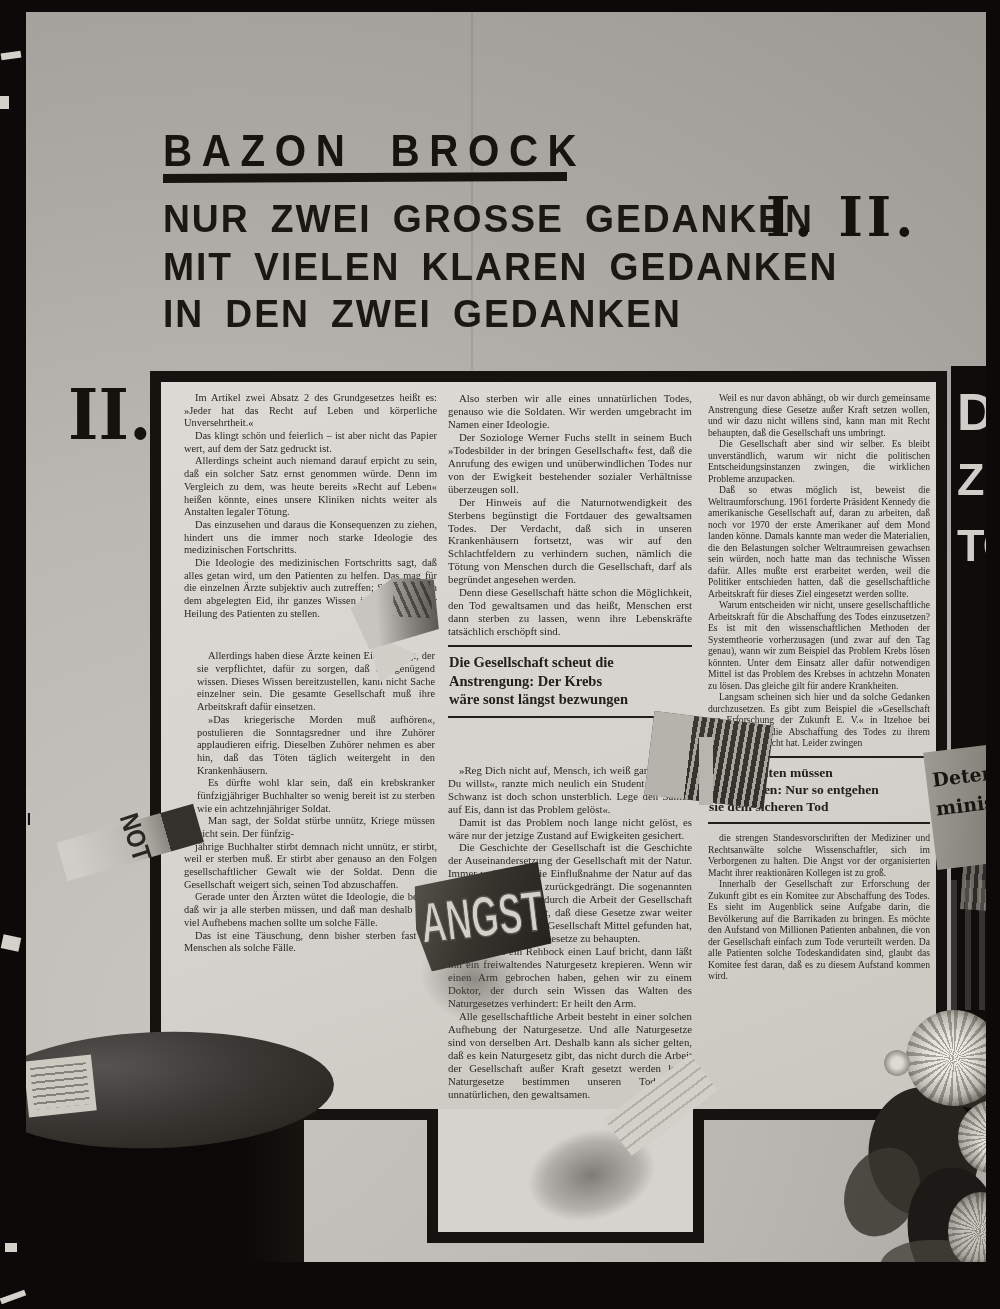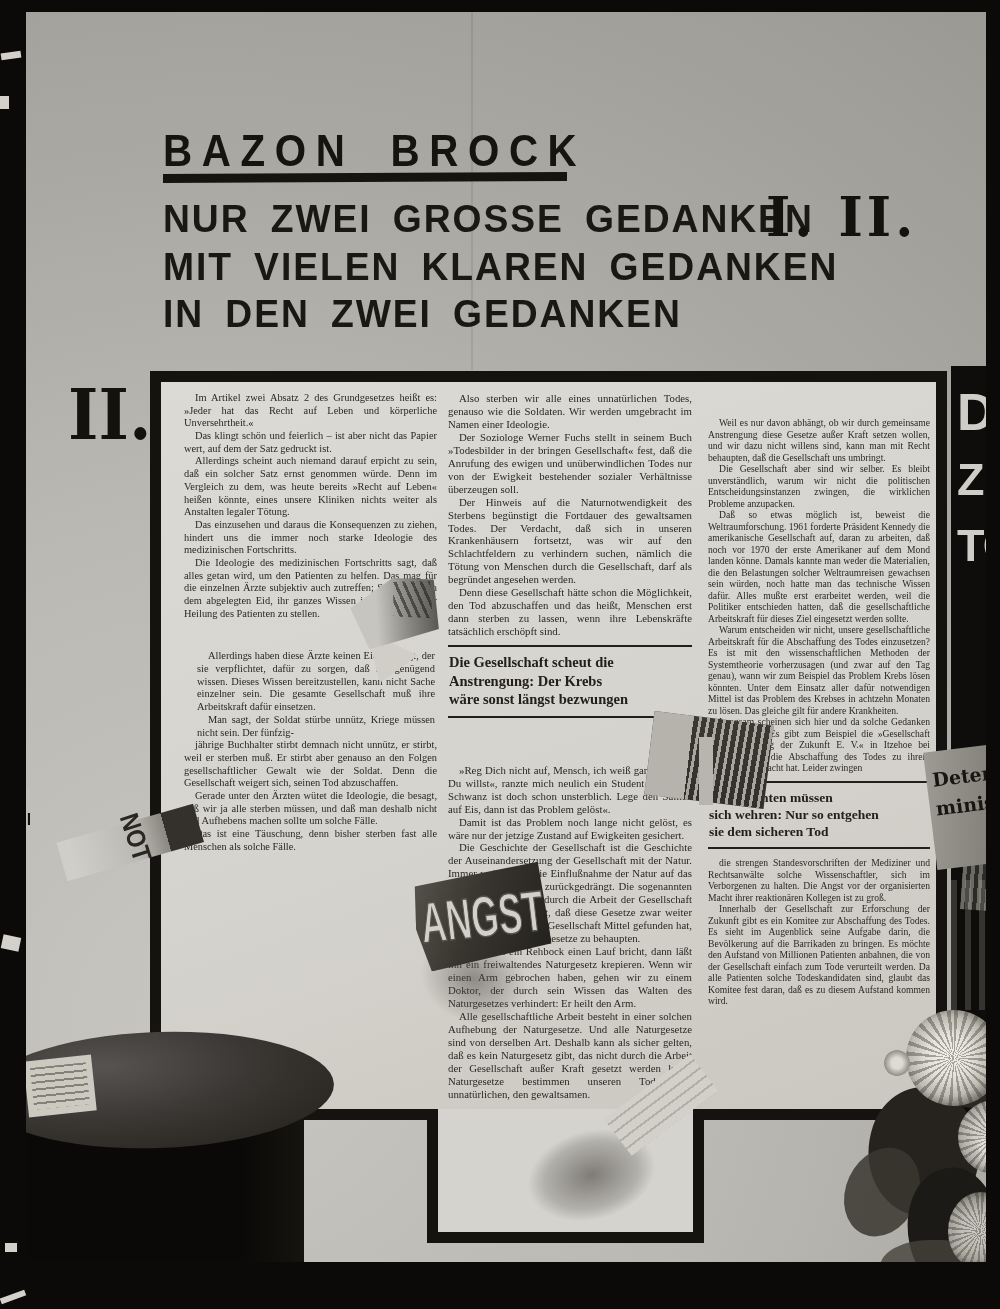--- a/index.html
+++ b/index.html
@@ -25,21 +25,21 @@
   
   .panel-board { position:absolute; left:150px; top:371px; width:797px; height:749px; border:11px solid #15130f;
     background:linear-gradient(160deg,#dcdad4 0%, #d5d3cd 55%, #cac7c0 100%); z-index:5; }
   .panel-tab { position:absolute; left:427px; top:1109px; width:277px; height:134px; border:11px solid #15130f; border-top:none;
     background:#d5d3cd; z-index:6; }
 
   
   .col { position:absolute; z-index:10; color:#2b2823; text-align:justify; overflow:hidden; }
   .col1 { left:184px; top:392px; width:253px; height:714px; font-size:10.4px; line-height:1.22; }
   .col2 { left:448px; top:392px; width:244px; height:838px; font-size:10.8px; line-height:1.2; }
-  .col3 { left:708px; top:392px; width:222px; height:712px; font-size:9.6px; line-height:1.2;margin-top:25px; }
+  .col3 { left:708px; top:392px; width:222px; height:712px; font-size:9.6px; line-height:1.2; }
   .col p { text-indent:11px;font-family:Liberation Serif, serif; }
   .inset { margin-left:13px; margin-right:2px; }
   .gap-before { margin-top:30px; }
   .headline { font-weight:700; font-size:14.5px; line-height:1.28; white-space:pre-line; text-align:left;
     padding:6px 1px 7px 1px; border-top:2.5px solid #221f1a; border-bottom:2.5px solid #221f1a; margin:7px 0 8px 0; color:#23201b; }
   .col3 .headline { font-size:13.5px; }
   .gap-after { margin-bottom:46px; }
 
   
   .crumple { position:absolute; left:352px; top:578px; width:88px; height:64px; z-index:20; transform:rotate(-14deg);
@@ -147,31 +147,33 @@
   <div class="panel-board"></div>
   <div class="panel-tab"></div>
 
   <div class="col col1">
     <p>Im Artikel zwei Absatz 2 des Grundgesetzes heißt es: »Jeder hat das Recht auf Leben und körperliche Unversehrtheit.«</p>
     <p>Das klingt schön und feierlich – ist aber nicht das Papier wert, auf dem der Satz gedruckt ist.</p>
     <p>Allerdings scheint auch niemand darauf erpicht zu sein, daß ein solcher Satz ernst genommen würde. Denn im Vergleich zu dem, was heute bereits »Recht auf Leben« heißen könnte, eines unsere Kliniken nichts weiter als Anstalten legaler Tötung.</p>
     <p>Das einzusehen und daraus die Konsequenzen zu ziehen, hindert uns die immer noch starke Ideologie des medizinischen Fortschritts.</p>
     <p>Die Ideologie des medizinischen Fortschritts sagt, daß alles getan wird, um den Patienten zu helfen. Das mag für die einzelnen Ärzte subjektiv auch zutreffen; Sie gehorchen dem abgelegten Eid, ihr ganzes Wissen in den Dienst der Heilung des Patienten zu stellen.</p>
     <p class="inset gap-before">Allerdings haben diese Ärzte keinen Eid abgelegt, der sie verpflichtet, dafür zu sorgen, daß sie genügend wissen. Dieses Wissen bereitzustellen, kann nicht Sache einzelner sein. Die gesamte Gesellschaft muß ihre Arbeitskraft dafür einsetzen.</p>
+    <p class="inset">»Das kriegerische Morden muß aufhören«, postulieren die Sonntagsredner und ihre Zuhörer applaudieren eifrig. Dieselben Zuhörer nehmen es aber hin, daß das Töten täglich weitergeht in den Krankenhäusern.</p>
+    <p class="inset">Es dürfte wohl klar sein, daß ein krebskranker fünfzigjähriger Buchhalter so wenig bereit ist zu sterben wie ein achtzehnjähriger Soldat.</p>
     <p class="inset">Man sagt, der Soldat stürbe unnütz, Kriege müssen nicht sein. Der fünfzig-</p>
     <p>jährige Buchhalter stirbt demnach nicht unnütz, er stirbt, weil er sterben muß. Er stirbt aber genauso an den Folgen gesellschaftlicher Gewalt wie der Soldat. Denn die Gesellschaft weigert sich, seinen Tod abzuschaffen.</p>
     <p>Gerade unter den Ärzten wütet die Ideologie, die besagt, daß wir ja alle sterben müssen, und daß man deshalb nicht viel Aufhebens machen sollte um solche Fälle.</p>
     <p>Das ist eine Täuschung, denn bisher sterben fast alle Menschen als solche Fälle.</p>
   </div>
 
   <div class="col col2">
     <p>Also sterben wir alle eines unnatürlichen Todes, genauso wie die Soldaten. Wir werden umgebracht im Namen einer Ideologie.</p>
     <p>Der Soziologe Werner Fuchs stellt in seinem Buch »Todesbilder in der bringen Gesellschaft« fest, daß die Anrufung des ewigen und unüberwindlichen Todes nur von der Ewigkeit bestehender sozialer Verhältnisse überzeugen soll.</p>
     <p>Der Hinweis auf die Naturnotwendigkeit des Sterbens begünstigt die Fortdauer des gewaltsamen Todes. Der Verdacht, daß sich in unseren Krankenhäusern fortsetzt, was wir auf den Schlachtfeldern zu verhindern suchen, nämlich die Tötung von Menschen durch die Gesellschaft, darf als begründet angesehen werden.</p>
-    <p>Denn diese Gesellschaft hätte schon die Möglichkeit, den Tod abzuschaffen und das heißt, Menschen erst dann sterben zu lassen, wenn ihre Lebenskräfte tatsächlich erschöpft sind.</p>
+    <p>Denn diese Gesellschaft hätte schon die Möglichkeit, den Tod gewaltsamen und das heißt, Menschen erst dann sterben zu lassen, wenn ihre Lebenskräfte tatsächlich erschöpft sind.</p>
     <h3 class="headline gap-after">Die Gesellschaft scheut die
 Anstrengung: Der Krebs
 wäre sonst längst bezwungen</h3>
     <p>»Reg Dich nicht auf, Mensch, ich weiß gar nicht was Du willst«, ranzte mich neulich ein Student an, »Dein Schwanz ist doch schon unsterblich. Lege den Samen auf Eis, dann ist das Problem gelöst«.</p>
     <p>Damit ist das Problem noch lange nicht gelöst, es wäre nur der jetzige Zustand auf Ewigkeiten gesichert.</p>
     <p>Die Geschichte der Gesellschaft ist die Geschichte der Auseinandersetzung der Gesellschaft mit der Natur. Immer weiter wird die Einflußnahme der Natur auf das Leben der Menschen zurückgedrängt. Die sogenannten Naturgesetze werden durch die Arbeit der Gesellschaft aufgehoben. Das heißt, daß diese Gesetze zwar weiter bestehen, daß aber die Gesellschaft Mittel gefunden hat, sich gegen diese Naturgesetze zu behaupten.</p>
     <p>Wenn sich ein Rehbock einen Lauf bricht, dann läßt ihn ein freiwaltendes Naturgesetz krepieren. Wenn wir einen Arm gebrochen haben, gehen wir zu einem Doktor, der durch sein Wissen das Walten des Naturgesetzes verhindert: Er heilt den Arm.</p>
     <p>Alle gesellschaftliche Arbeit besteht in einer solchen Aufhebung der Naturgesetze. Und alle Naturgesetze sind von derselben Art. Deshalb kann als sicher gelten, daß es kein Naturgesetz gibt, das nicht durch die Arbeit der Gesellschaft außer Kraft gesetzt werden kann. Naturgesetze bestimmen unseren Tod, den unnatürlichen, den gewaltsamen.</p>
   </div>
 

